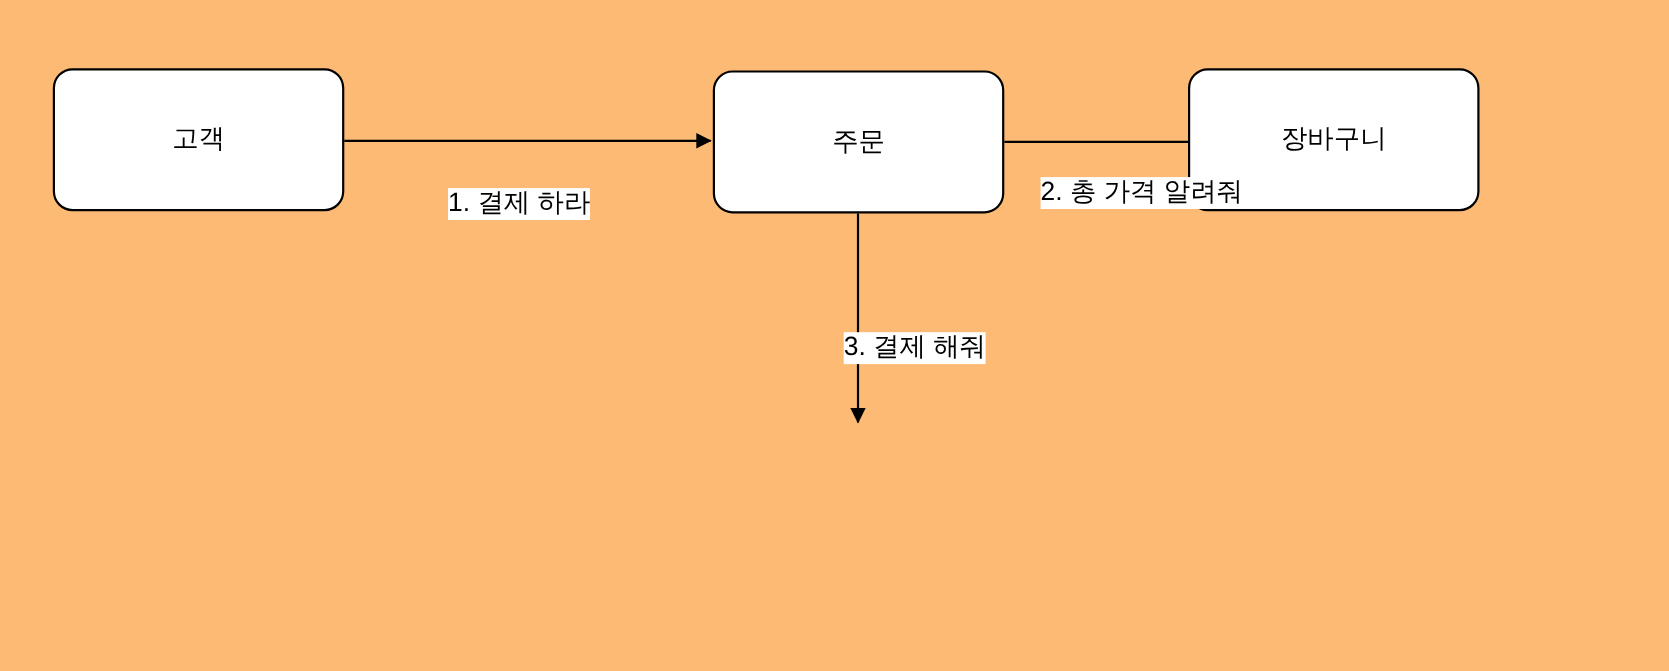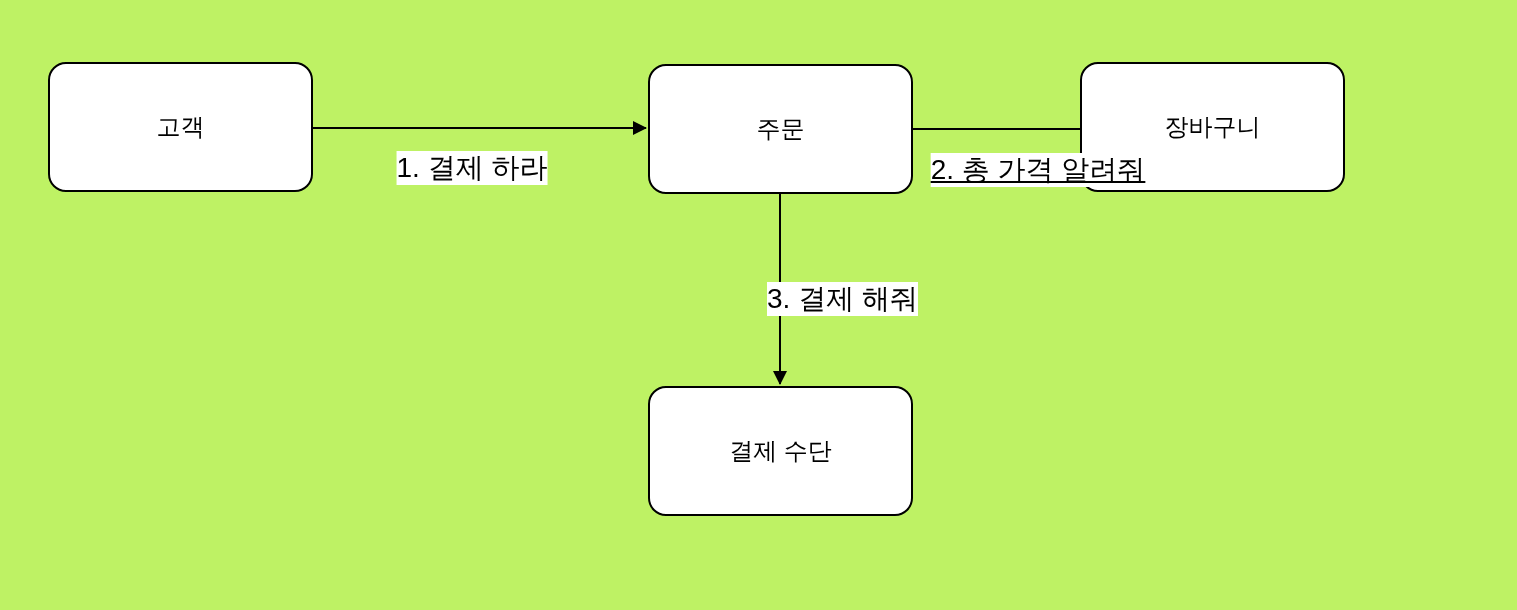--- a/index.html
+++ b/index.html
@@ -6,21 +6,21 @@
 
   html, body {
     background: #ffffff;
     font-family: "Liberation Sans", "DejaVu Sans", sans-serif;
   }
 
   .canvas {
     position: relative;
     width: 1517px;
     height: 610px;
-    background: #bef264;
+    background: #fdba74;
     overflow: hidden;
   }
 
   .edges-svg {
     position: absolute;
     left: 0;
     top: 0;
     width: 1517px;
     height: 610px;
   }
@@ -41,29 +41,30 @@
     line-height: 1.2;
   }
 
   .node-customer      { left: 48px;   top: 62px;  }
   .node-order         { left: 648px;  top: 64px; align-items: center;  }
   .node-cart          { left: 1080px; top: 62px;  }
   .node-payment       { left: 648px;  top: 386px; }
 
   .edge-label {
     position: absolute;
-    font-size: 28px;
+    font-size: 24px;
     color: #000000;
     white-space: nowrap;
     background: #ffffff;
     line-height: 1.2;
+    margin-top: 20px;
   }
 
   .edge-label-1 { left: 472px;  top: 151px; transform: translateX(-50%); }
-  .edge-label-2 { left: 1038px; top: 153px; transform: translateX(-50%); text-decoration: underline; }
+  .edge-label-2 { left: 1038px; top: 141px; transform: translateX(-50%); }
   .edge-label-3 { left: 767px;  top: 282px; }
 </style>
 </head>
 <body>
 
 <div class="canvas">
 
   <svg class="edges-svg" viewBox="0 0 1517 610" xmlns="http://www.w3.org/2000/svg">
     <defs>
       <marker id="arrowhead" markerUnits="userSpaceOnUse" markerWidth="15" markerHeight="15" refX="13" refY="7" orient="auto">
@@ -83,23 +84,20 @@
   </div>
 
   <div class="node node-order">
     <span>주문</span>
   </div>
 
   <div class="node node-cart">
     <span>장바구니</span>
   </div>
 
-  <div class="node node-payment">
-    <span>결제 수단</span>
-  </div>
 
   <div class="edge-label edge-label-1">1. 결제 하라</div>
 
   <div class="edge-label edge-label-2">2. 총 가격 알려줘</div>
 
   <div class="edge-label edge-label-3">3. 결제 해줘</div>
 
 </div>
 
 </body></html>

